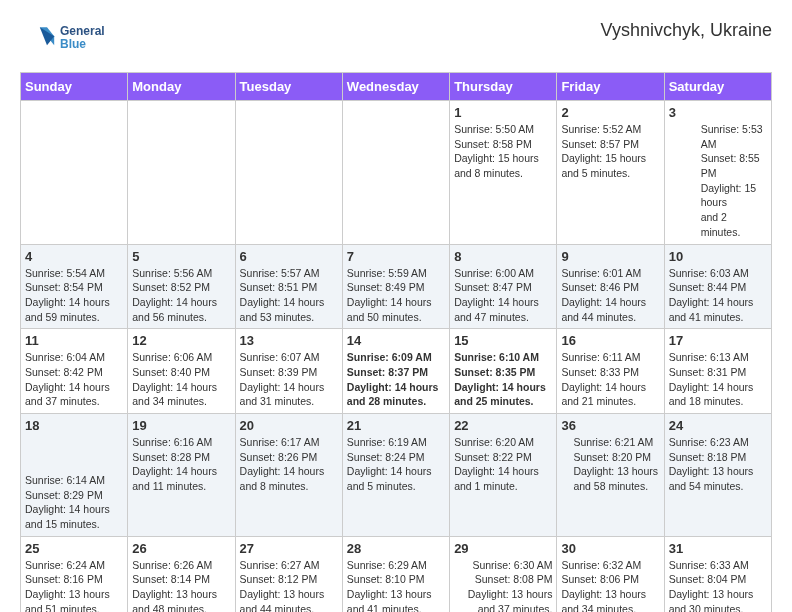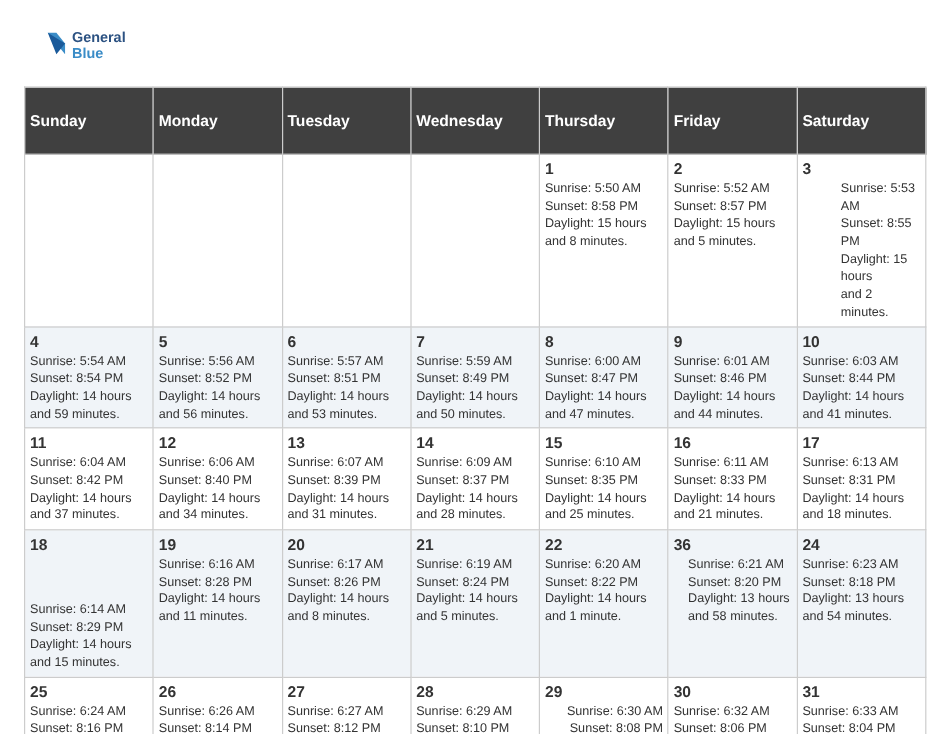--- a/index.html
+++ b/index.html
@@ -44,23 +44,23 @@
     }
     .location-title {
       font-size: 18px;
       color: #333;
     }
     .calendar {
       width: 100%;
       border-collapse: collapse;
     }
     .calendar th {
-      background: #404040;
+      background: #8b5cf6;
       color: #fff;
-      padding: 20px 4px;
+      padding: 6px 4px;
       font-size: 13px;
       font-weight: bold;
       text-align: left;
       border: 1px solid #ccc;
     }
     .calendar td {
       vertical-align: top;
       border: 1px solid #ccc;
       padding: 4px;
       width: calc(100% / 7);
@@ -95,20 +95,21 @@
 
       <polygon points="22,8 38,28 38,18 30,8" fill="#3a8cc7"></polygon>
       <polygon points="22,8 38,18 30,28" fill="#1a5a9a"></polygon>
     </svg>
     <div class="logo-text">
       <span>General</span>
       <span style="color:#3a8cc7;">Blue</span>
     </div>
   </div>
   <div class="title-area">
+    <div class="location-title">Vyshnivchyk, Ukraine</div>
   </div>
 </div>
 
 <table class="calendar">
   <thead>
     <tr>
     <th>Sunday</th>
         <th>Monday</th>
         <th>Tuesday</th>
         <th>Wednesday</th>
@@ -213,28 +214,28 @@
         </td>
         <td>
           <div class="day-num">13</div>
           <div class="day-info" style="white-space: pre-line;">Sunrise: 6:07 AM
 Sunset: 8:39 PM
 Daylight: 14 hours
 and 31 minutes.</div>
         </td>
         <td>
           <div class="day-num">14</div>
-          <div class="day-info" style="white-space: pre-line;">Sunrise: 6:09 AM
+          <div class="day-info" style="white-space: pre-line; font-weight: bold;">Sunrise: 6:09 AM
 Sunset: 8:37 PM
 Daylight: 14 hours
 and 28 minutes.</div>
         </td>
         <td>
           <div class="day-num">15</div>
-          <div class="day-info" style="white-space: pre-line;">Sunrise: 6:10 AM
+          <div class="day-info" style="white-space: pre-line; font-weight: bold;">Sunrise: 6:10 AM
 Sunset: 8:35 PM
 Daylight: 14 hours
 and 25 minutes.</div>
         </td>
         <td>
           <div class="day-num">16</div>
           <div class="day-info" style="white-space: pre-line;">Sunrise: 6:11 AM
 Sunset: 8:33 PM
 Daylight: 14 hours
 and 21 minutes.</div>

